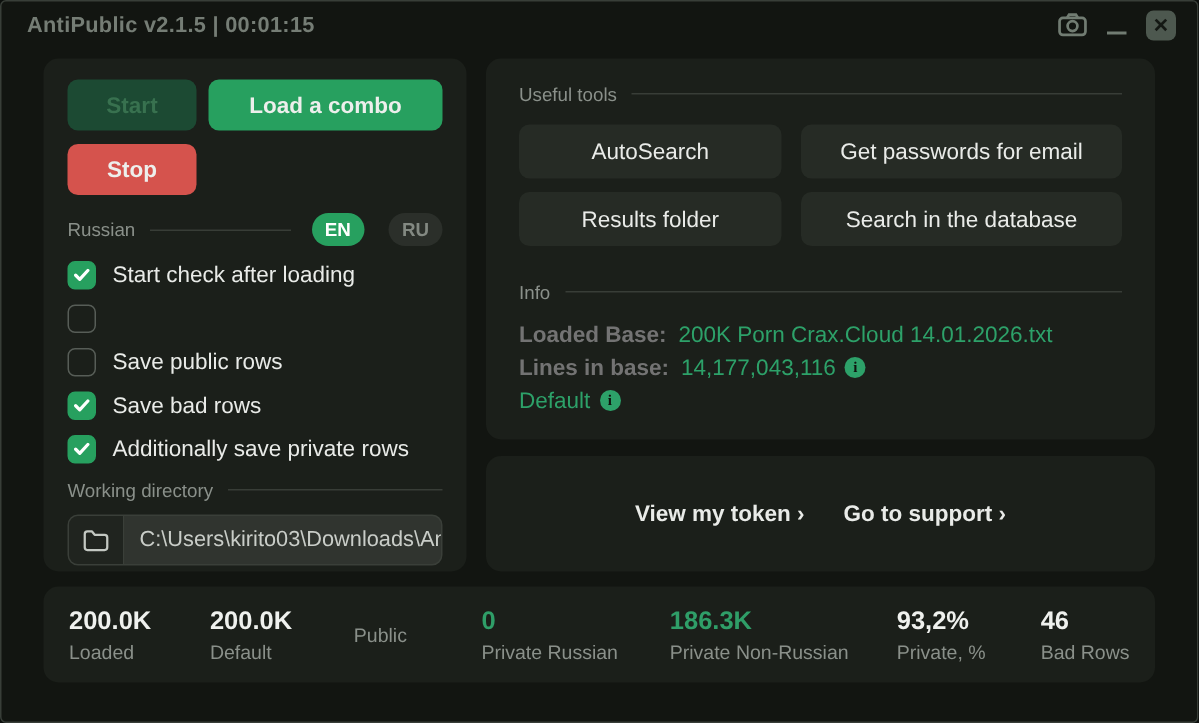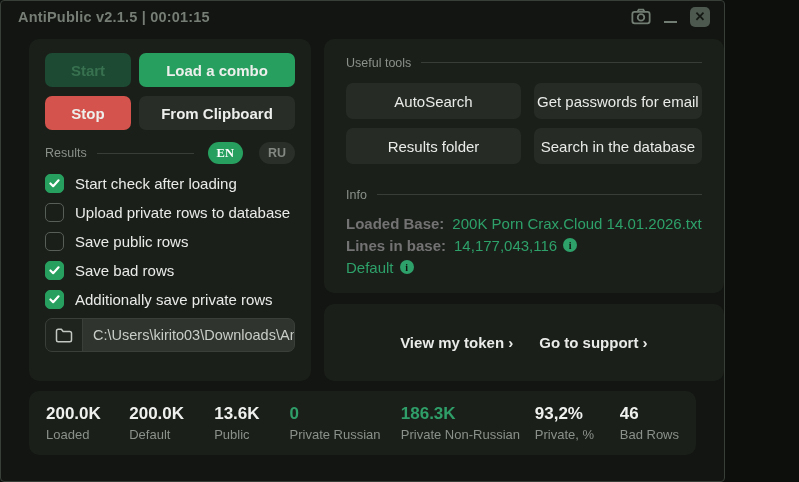--- a/index.html
+++ b/index.html
@@ -1,20 +1,20 @@
 <!DOCTYPE html>
 <html><head>
 <meta charset="utf-8">
 <style>
   * { margin:0; padding:0; box-sizing:border-box; }
   html,body { width:799px; height:482px; background:#0c0f0c; }
   body { font-family:"Liberation Sans", sans-serif; -webkit-font-smoothing:antialiased; }
 
   .window {
-    position:relative; width:725px; height:482px;
+    position:relative; width:799px; height:482px;
     background:#121511; border:1px solid #383e38; border-radius:4px;
     overflow:hidden;
   }
 
   
   .titlebar { height:31px; display:flex; align-items:center; padding:0 14px 0 17px; }
   .titlebar-title { color:#757d75; font-size:14.5px; font-weight:700; letter-spacing:.2px; }
   .titlebar-spacer { flex:1; }
   .tb-icons { display:flex; align-items:center; gap:13px; }
   .tb-btn { display:flex; align-items:center; justify-content:center; cursor:pointer; }
@@ -41,21 +41,21 @@
   .btn-clip { background:#292d28; }
 
   
   .sec-row { display:flex; align-items:center; gap:10px; }
   .sec-label { color:#8a908a; font-size:12.5px; white-space:nowrap; }
   .sec-line { flex:1; height:1px; background:#383d37; }
 
   .settings-row { margin-top:12px; height:22px; }
   .lang-pill { height:22px; padding:0 9px; border-radius:11px; font-size:12.5px; font-weight:700;
                display:flex; align-items:center; cursor:pointer; }
-  .lang-en { background:#27a05f; color:#ffffff; margin-left:4px;font-family:Liberation Serif, serif; }
+  .lang-en { background:#27a05f; color:#ffffff; margin-left:4px; }
   .lang-ru { background:#2b2f2a; color:#838982; margin-left:6px; }
 
   
   .check-list { margin-top:6px; }
   .check-row { display:flex; align-items:center; gap:11px; margin-top:9px; height:20px; cursor:pointer; }
   .cbox { width:19px; height:19px; border-radius:5px; border:1.5px solid #575d57;
           display:flex; align-items:center; justify-content:center; flex:none; background:transparent; }
   .cbox svg { display:none; }
   .cbox.checked { background:#27a05f; border-color:#27a05f; }
   .cbox.checked svg { display:block; }
@@ -124,44 +124,42 @@
   </div>
 
   <div class="main">
 
     <div class="card left-card">
 
       <div class="btn-grid">
         <button class="btn btn-start">Start</button>
         <button class="btn btn-load">Load a combo</button>
         <button class="btn btn-stop">Stop</button>
-        <button class="btn btn-clip">From Clipboard</button>
       </div>
 
       <div class="sec-row settings-row">
-        <span class="sec-label">Results</span>
+        <span class="sec-label">Russian</span>
         <span class="sec-line"></span>
         <span class="lang-pill lang-en">EN</span>
         <span class="lang-pill lang-ru">RU</span>
       </div>
 
       <div class="check-list">
         <div class="check-row">
           <span class="cbox checked">
             <svg width="11" height="9" viewBox="0 0 12 10" fill="none" stroke="#ffffff" stroke-width="2.4" stroke-linecap="round" stroke-linejoin="round">
                 <path d="M1.5 5 L4.5 8 L10.5 1.5"></path>
               </svg>
           </span>
           <span class="check-label">Start check after loading</span>
         </div>
         <div class="check-row">
           <span class="cbox">
             
           </span>
-          <span class="check-label">Upload private rows to database</span>
         </div>
         <div class="check-row">
           <span class="cbox">
             
           </span>
           <span class="check-label">Save public rows</span>
         </div>
         <div class="check-row">
           <span class="cbox checked">
             <svg width="11" height="9" viewBox="0 0 12 10" fill="none" stroke="#ffffff" stroke-width="2.4" stroke-linecap="round" stroke-linejoin="round">
@@ -173,20 +171,24 @@
         <div class="check-row">
           <span class="cbox checked">
             <svg width="11" height="9" viewBox="0 0 12 10" fill="none" stroke="#ffffff" stroke-width="2.4" stroke-linecap="round" stroke-linejoin="round">
                 <path d="M1.5 5 L4.5 8 L10.5 1.5"></path>
               </svg>
           </span>
           <span class="check-label">Additionally save private rows</span>
         </div>
       </div>
 
+      <div class="sec-row wd-header">
+        <span class="sec-label">Working directory</span>
+        <span class="sec-line"></span>
+      </div>
 
       <div class="wd-row">
         <span class="wd-folder-btn">
           <svg width="18" height="15" viewBox="0 0 20 17" fill="none" stroke="#c3c8c2" stroke-width="1.7" stroke-linejoin="round">
             <path d="M1.5 3.5 C1.5 2.4 2.4 1.5 3.5 1.5 H7 L9 4 H16.5 C17.6 4 18.5 4.9 18.5 6 V13.5 C18.5 14.6 17.6 15.5 16.5 15.5 H3.5 C2.4 15.5 1.5 14.6 1.5 13.5 Z"></path>
           </svg>
         </span>
         <span class="wd-path">C:\Users\kirito03\Downloads\An...</span>
       </div>
     </div>
@@ -241,21 +243,20 @@
   <div class="card stats-card">
     <div class="stat">
       <span class="stat-value white">200.0K</span>
       <span class="stat-label">Loaded</span>
     </div>
     <div class="stat">
       <span class="stat-value white">200.0K</span>
       <span class="stat-label">Default</span>
     </div>
     <div class="stat">
-      <span class="stat-value white">13.6K</span>
       <span class="stat-label">Public</span>
     </div>
     <div class="stat">
       <span class="stat-value green">0</span>
       <span class="stat-label">Private Russian</span>
     </div>
     <div class="stat">
       <span class="stat-value green">186.3K</span>
       <span class="stat-label">Private Non-Russian</span>
     </div>

